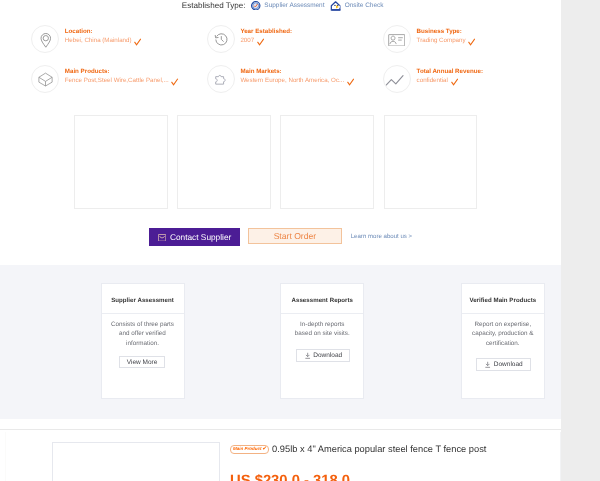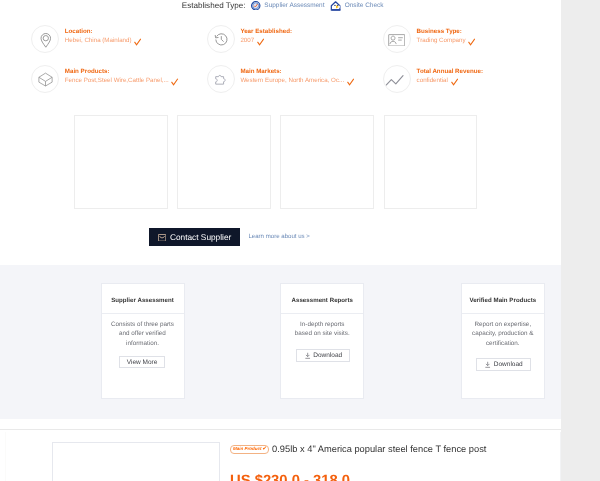--- a/index.html
+++ b/index.html
@@ -22,21 +22,21 @@
   .ilabel{font-size:6.2px;color:#f06813;font-weight:bold;line-height:9.5px;white-space:nowrap;display:block;}
   .ival{font-size:6.2px;color:#f79b6c;line-height:9.5px;white-space:nowrap;}
   .ick{margin-left:2.6px;vertical-align:-3.6px;}
 
   
   .thumbs{position:absolute;left:74px;top:115px;display:flex;gap:9.7px;}
   .thumb{width:91.5px;height:91.5px;border:1px solid #ededed;background:#fff;}
 
   
   .btnrow{position:absolute;left:149.3px;top:227.5px;display:flex;align-items:flex-start;}
-  .btn-contact{height:18.2px;margin-top:0.8px;background:#0f172a;color:#fff;font-size:8.3px;display:flex;align-items:center;
+  .btn-contact{height:18.2px;margin-top:0.8px;background:#4c1d95;color:#fff;font-size:8.3px;display:flex;align-items:center;
                justify-content:center;gap:4.2px;width:90.3px;border:none;cursor:pointer;}
   .btn-start{height:16.4px;width:94px;margin-left:8.3px;border:1px solid #f3c39b;background:#fdf1e7;
              color:#ed8647;font-size:8.6px;display:flex;align-items:center;justify-content:center;cursor:pointer;box-sizing:border-box;padding-top:0.8px;}
   .learn{margin-left:8.8px;margin-top:5.3px;font-size:6.1px;color:#6b8ab7;cursor:pointer;}
 
   
   .band{position:absolute;left:0;top:264.6px;width:561px;height:154.8px;background:#f4f5f9;}
   .card{position:absolute;top:18.9px;width:84px;height:115.4px;background:#fff;border:1px solid #e9ebf1;
         box-sizing:border-box;}
   .card h4{margin:0;padding:12px 2px 0;font-size:6.1px;color:#333;text-align:center;font-weight:bold;
@@ -194,20 +194,23 @@
   </div>
 
   <div class="btnrow">
     <div class="btn-contact">
       <svg width="8.2" height="7.6" viewBox="0 0 22 20" fill="none" stroke="#fcd9b8" stroke-width="1.9">
         <rect x="1" y="1" width="20" height="18" rx="0.8"></rect>
         <path d="M4.4 5.6 C6.6 11.4 15.4 11.4 17.6 5.6" stroke-width="2.1"></path>
       </svg>
       <span>Contact Supplier</span>
     </div>
+    <div class="btn-start">
+      <span>Start Order</span>
+    </div>
     <span class="learn">Learn more about us &gt;</span>
   </div>
 
   <div class="band">
     <div class="card" style="left:100.5px;">
       <h4>Supplier Assessment</h4>
       <div class="sep"></div>
       <p>Consists of three parts and offer verified information.</p>
       <div class="cbtn" style="width:46px;left:17.6px;top:71.2px;">
         <span>View More</span>

